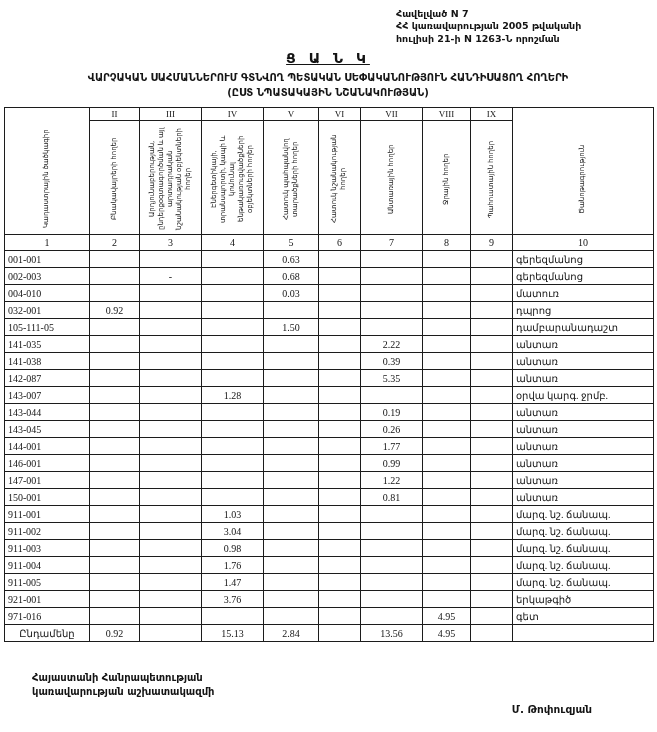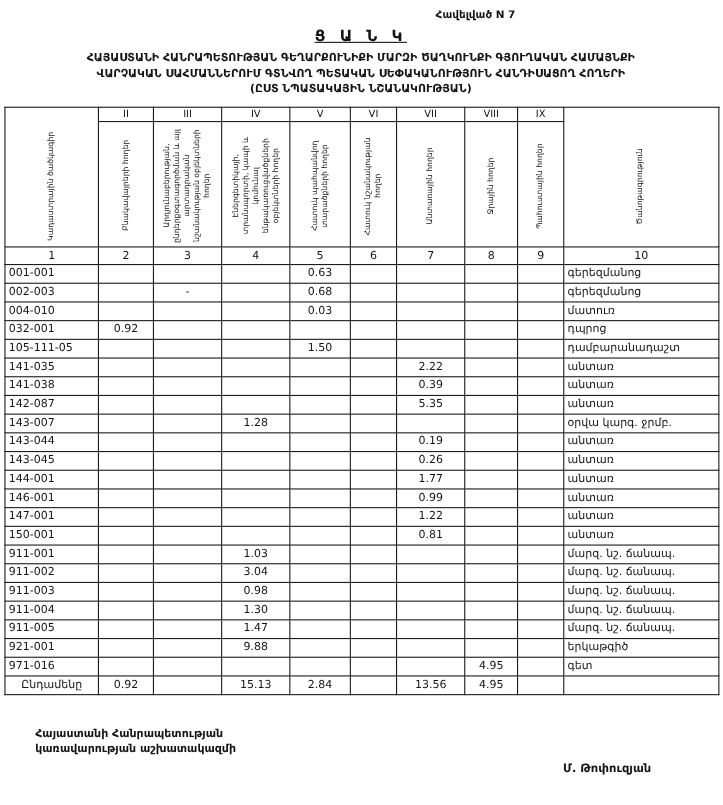--- a/index.html
+++ b/index.html
@@ -35,20 +35,21 @@
     font-weight: bold;
     line-height: 1.45;
     margin-top: 5px;
   }
 
   table {
     border-collapse: collapse;
     table-layout: fixed;
     width: 649px;
     margin-top: 7px;
+    font-family: Liberation Serif, serif;
   }
   th, td { border: 1px solid #1c1c1c; padding: 0; overflow: hidden; }
   th { font-weight: normal; }
 
   .roman { height: 13px; font-size: 9px; text-align: center; vertical-align: middle; }
   th.rot { height: 114px; vertical-align: bottom; padding: 2px 1px; }
   .vtext {
     writing-mode: vertical-rl;
     transform: rotate(180deg);
     margin: 0 auto;
@@ -75,26 +76,27 @@
   .sig-left  { font-size: 10px; font-weight: bold; line-height: 1.4; }
   .sig-right { font-size: 10.5px; font-weight: bold; margin-top: 48px; }
 </style>
 </head>
 <body>
 
 <div class="page" data-name="document-page">
 
   <div class="appendix" data-name="appendix-block">
     <div data-name="appendix-line-1">Հավելված N 7</div>
+    <div data-name="appendix-line-2">ՀՀ կառավարության 2005 թվականի</div>
+    <div data-name="appendix-line-3">հուլիսի 21-ի N 1263-Ն որոշման</div>
   </div>
 
   <div class="title" data-name="document-title">Ց Ա Ն Կ</div>
 
   <div class="heading" data-name="document-subtitle">
-    <div data-name="subtitle-line-1">ՀԱՅԱՍՏԱՆԻ ՀԱՆՐԱՊԵՏՈՒԹՅԱՆ ԳԵՂԱՐՔՈՒՆԻՔԻ ՄԱՐԶԻ ԾԱՂԿՈՒՆՔԻ ԳՅՈՒՂԱԿԱՆ ՀԱՄԱՅՆՔԻ</div>
     <div data-name="subtitle-line-2">ՎԱՐՉԱԿԱՆ ՍԱՀՄԱՆՆԵՐՈՒՄ ԳՏՆՎՈՂ ՊԵՏԱԿԱՆ ՍԵՓԱԿԱՆՈՒԹՅՈՒՆ ՀԱՆԴԻՍԱՑՈՂ ՀՈՂԵՐԻ</div>
     <div data-name="subtitle-line-3">(ԸՍՏ ՆՊԱՏԱԿԱՅԻՆ ՆՇԱՆԱԿՈՒԹՅԱՆ)</div>
   </div>
 
   <table data-name="land-parcels-table">
     <colgroup>
       <col style="width:85px">
         <col style="width:50px">
         <col style="width:62px">
         <col style="width:62px">
@@ -375,21 +377,21 @@
           <td class="val" data-name="area-value-cell"></td>
           <td class="val" data-name="area-value-cell"></td>
           <td class="val" data-name="area-value-cell"></td>
           <td class="val" data-name="area-value-cell"></td>
           <td class="note" data-name="note-cell">մարզ. նշ. ճանապ.</td>
         </tr>
         <tr data-name="table-row">
           <td class="code" data-name="cadastral-code-cell">911-004</td>
           <td class="val" data-name="area-value-cell"></td>
           <td class="val" data-name="area-value-cell"></td>
-          <td class="val" data-name="area-value-cell">1.30</td>
+          <td class="val" data-name="area-value-cell">1.76</td>
           <td class="val" data-name="area-value-cell"></td>
           <td class="val" data-name="area-value-cell"></td>
           <td class="val" data-name="area-value-cell"></td>
           <td class="val" data-name="area-value-cell"></td>
           <td class="val" data-name="area-value-cell"></td>
           <td class="note" data-name="note-cell">մարզ. նշ. ճանապ.</td>
         </tr>
         <tr data-name="table-row">
           <td class="code" data-name="cadastral-code-cell">911-005</td>
           <td class="val" data-name="area-value-cell"></td>
@@ -399,21 +401,21 @@
           <td class="val" data-name="area-value-cell"></td>
           <td class="val" data-name="area-value-cell"></td>
           <td class="val" data-name="area-value-cell"></td>
           <td class="val" data-name="area-value-cell"></td>
           <td class="note" data-name="note-cell">մարզ. նշ. ճանապ.</td>
         </tr>
         <tr data-name="table-row">
           <td class="code" data-name="cadastral-code-cell">921-001</td>
           <td class="val" data-name="area-value-cell"></td>
           <td class="val" data-name="area-value-cell"></td>
-          <td class="val" data-name="area-value-cell">9.88</td>
+          <td class="val" data-name="area-value-cell">3.76</td>
           <td class="val" data-name="area-value-cell"></td>
           <td class="val" data-name="area-value-cell"></td>
           <td class="val" data-name="area-value-cell"></td>
           <td class="val" data-name="area-value-cell"></td>
           <td class="val" data-name="area-value-cell"></td>
           <td class="note" data-name="note-cell">երկաթգիծ</td>
         </tr>
         <tr data-name="table-row">
           <td class="code" data-name="cadastral-code-cell">971-016</td>
           <td class="val" data-name="area-value-cell"></td>

